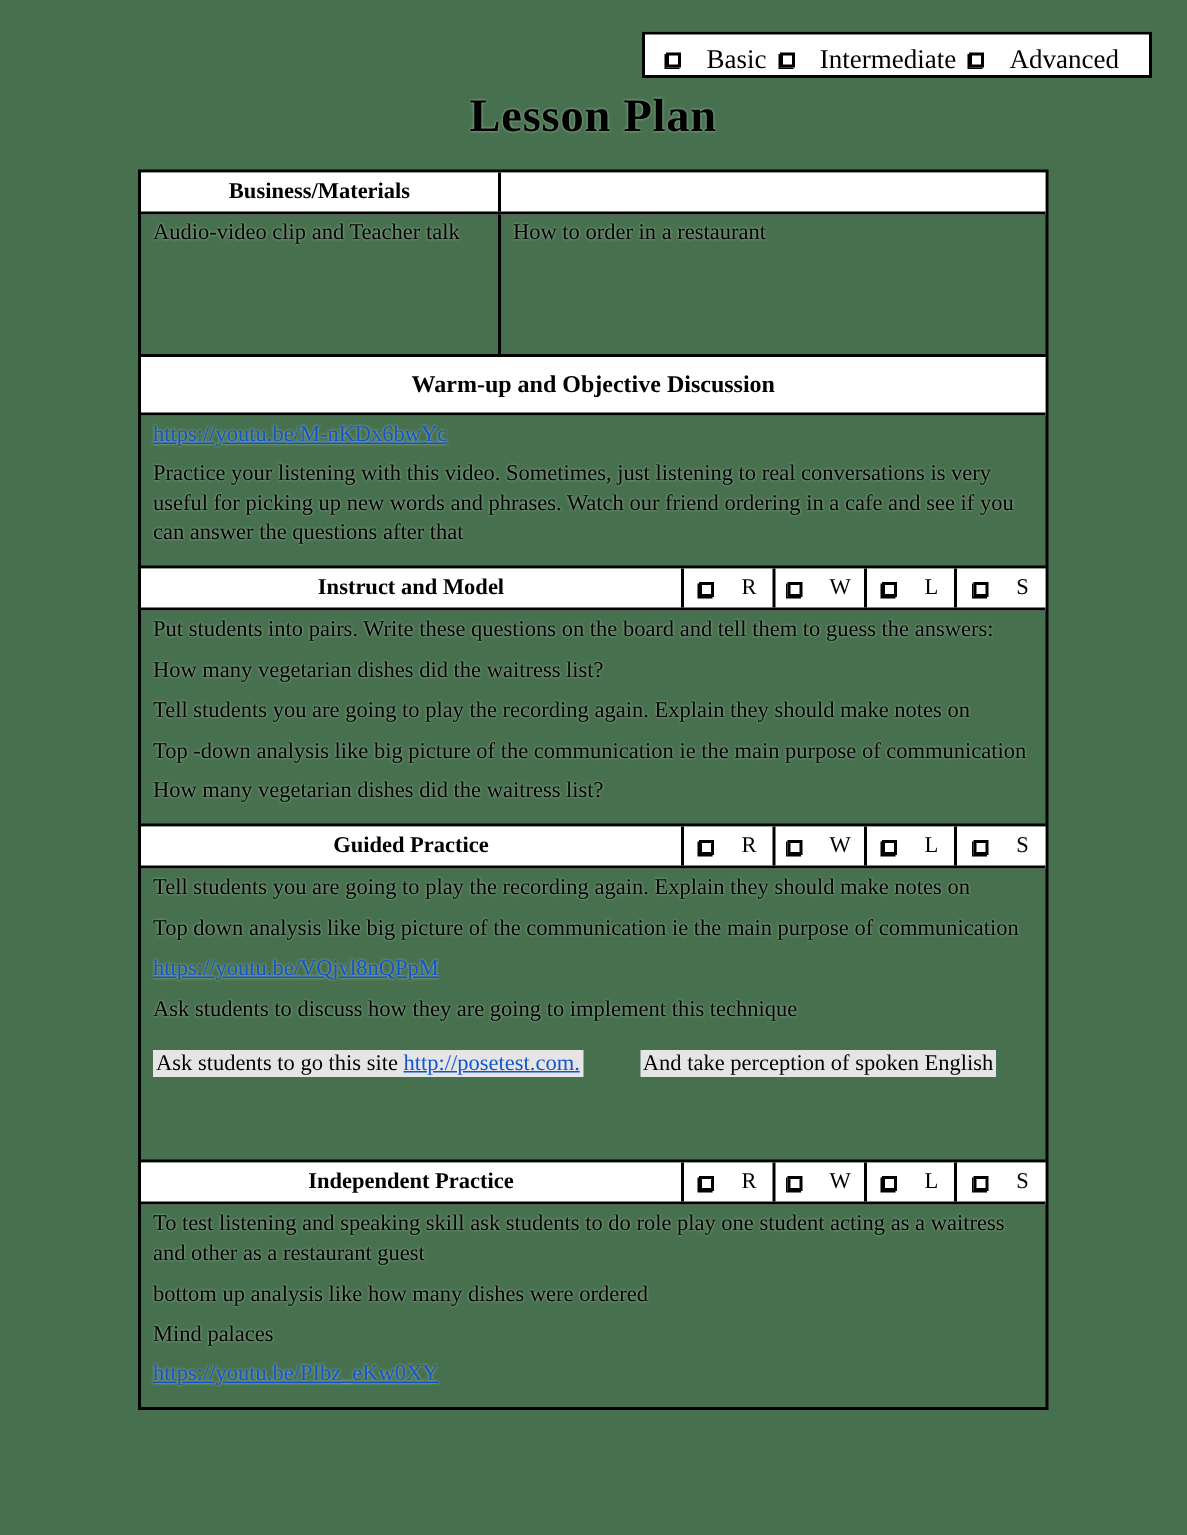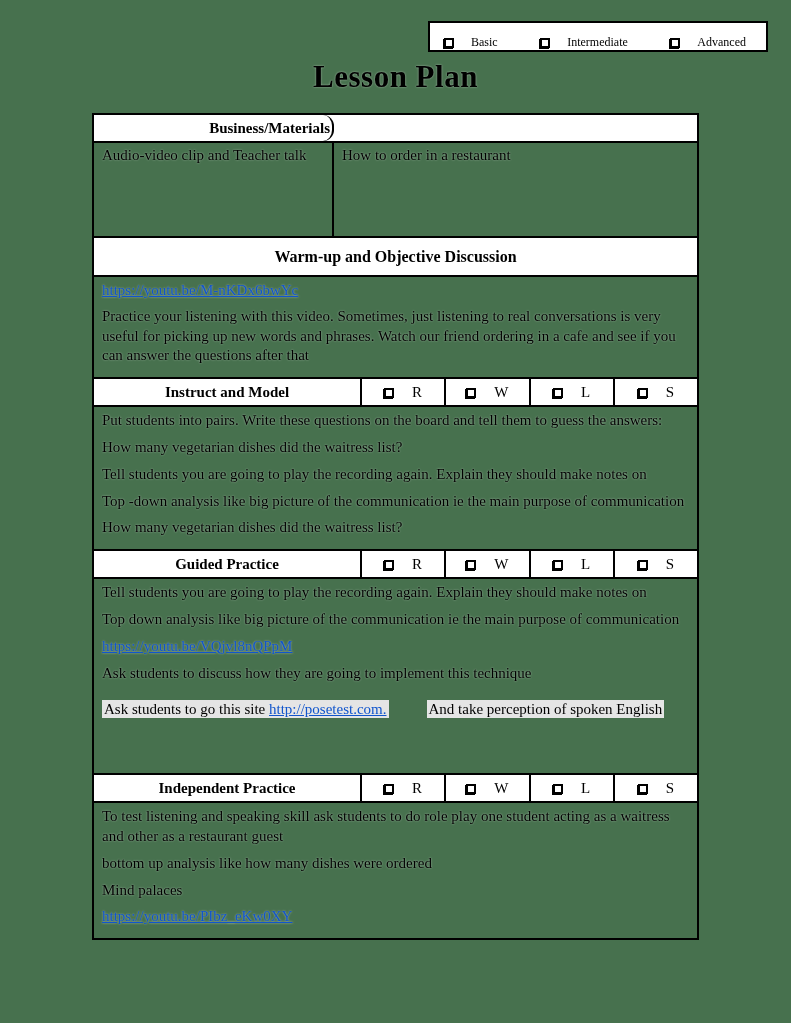--- a/index.html
+++ b/index.html
@@ -16,21 +16,21 @@
   .level-bar {
     position: absolute;
     top: 21px; left: 428px;
     width: 340px; height: 31px;
     background: #fff;
     border: 2px solid #000;
     display: flex;
     align-items: flex-end;
     justify-content: space-between;
     padding: 12px 20px 0 14px;
-    font-size: 12px;
+    font-size: 18px;
   }
   .level-item { display: flex; align-items: center; gap: 17px; }
 
   
   .cbx {
     display: inline-block;
     width: 10px; height: 10px;
     border: 2px solid #000;
     background: #fff;
     box-shadow: -1px 1px 0 #000;
@@ -56,44 +56,43 @@
     border: 2px solid #000;
     font-size: 15px;
   }
   .row { display: flex; }
   .white-row { background: #fff; }
   .bb { border-bottom: 2px solid #000; }
   .cell-r { border-right: 2px solid #000; }
 
   .head-cell {
     font-weight: bold;
-    text-align: right;
+    text-align: center;
     padding: 5px 2px 4px;
-    border-radius: 11px;
   }
   .mat-left  { width: 240px; }
   .mat-right { width: 363px; flex: 1; }
 
   .body-cell { padding: 4px 8px; text-shadow: 0 0 2px rgba(255,255,255,.55); }
   .mat-body  { height: 93px; }
 
   .full-head {
     text-align: center;
     font-weight: bold;
     padding: 10px 2px 9px;
     font-size: 16px;
   }
 
   .warm-body { min-height: 85px; }
   .instruct-body { min-height: 127px; }
   .guided-body { min-height: 196px; }
   .indep-body { min-height: 131px; }
 
   .skill-label {
-    width: 268px;
+    width: 362px;
     font-weight: bold;
     text-align: center;
     padding: 5px 2px 4px;
     font-size: 15px;
   }
   .skill-cell {
     flex: 1;
     display: flex;
     align-items: center;
     justify-content: center;

